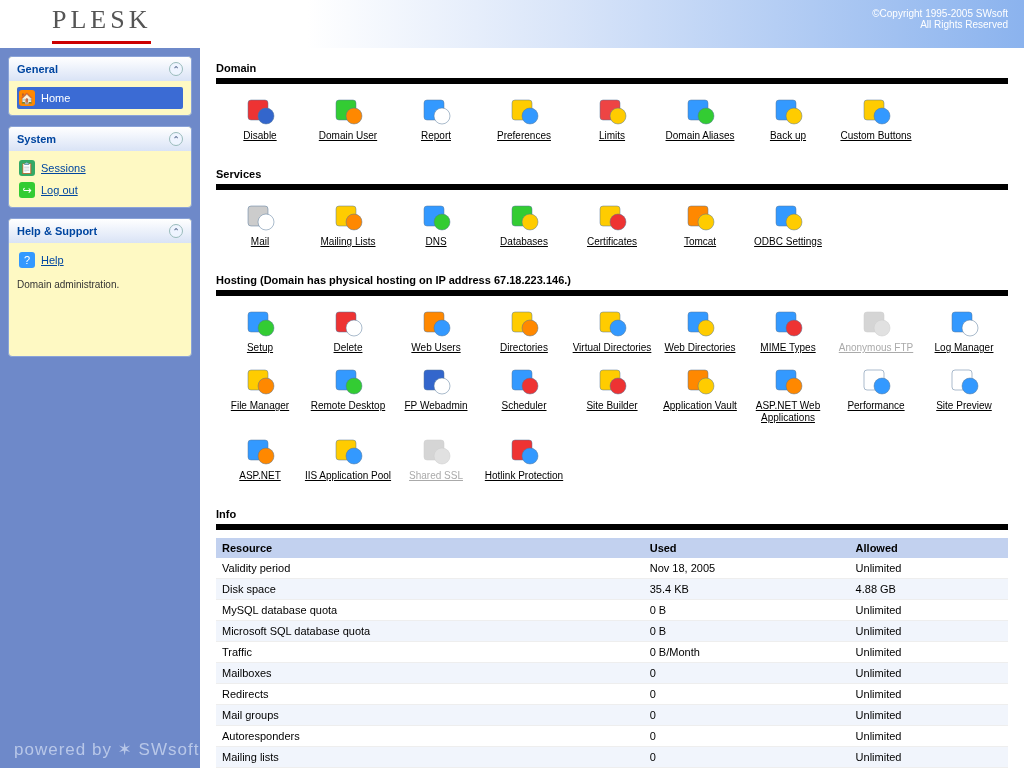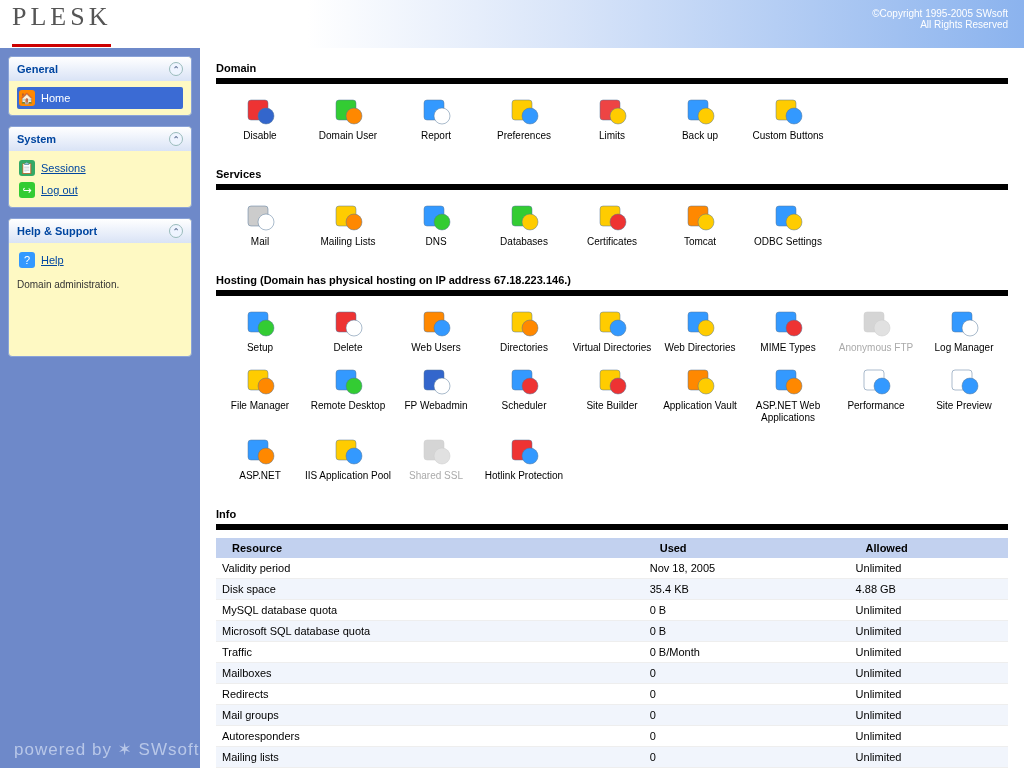--- a/index.html
+++ b/index.html
@@ -1,42 +1,42 @@
 <!DOCTYPE html>
 <html><head>
 <meta charset="utf-8">
 <style>
 * { margin:0; padding:0; box-sizing:border-box; }
 body { font-family: Tahoma, Verdana, sans-serif; font-size:11px; color:#000; background:#7b95d4; width:1024px; height:768px; overflow:hidden; }
 .header { height:48px; background:linear-gradient(to right,#fff 0%,#fff 30%,#d9e5f9 55%,#8bb3ee 100%); display:flex; align-items:center; padding:0 12px; position:relative; }
-.logo { font-family:Georgia,serif; font-size:26px; letter-spacing:4px; color:#555; border-bottom:3px solid #c00; padding-bottom:12px; }
+.logo { font-family:Georgia,serif; font-size:26px; letter-spacing:4px; color:#555; border-bottom:3px solid #c00; padding-bottom:6px;margin-left:40px; }
 .copyright { position:absolute; right:16px; top:8px; text-align:right; color:#fff; font-size:10px; }
 .main { display:flex; height:720px; }
 .sidebar { width:200px; background:#6e89c9; padding:8px; }
 .panel { background:#fef9c3; border:1px solid #8aa3d8; border-radius:4px; margin-bottom:10px; }
 .panel-head { background:linear-gradient(to bottom,#fff,#d9e3f6); padding:5px 8px; font-size:11px; font-weight:bold; color:#0046a0; display:flex; justify-content:space-between; align-items:center; border-radius:4px 4px 0 0; }
 .panel-body { padding:6px 8px; }
 .nav-item { display:flex; align-items:center; gap:6px; padding:3px 2px; color:#0046a0; cursor:pointer; }
 .nav-item.sel { background:#3b6bd4; color:#fff; border-radius:2px; }
 .nav-item a { color:#0046a0; text-decoration:underline; }
 .nav-icon { width:16px; height:16px; display:inline-flex; align-items:center; justify-content:center; border-radius:3px; font-size:11px; }
 .chev { width:14px; height:14px; border:1px solid #9bb; border-radius:50%; display:flex; align-items:center; justify-content:center; font-size:8px; color:#679; background:#eef4ff; }
 .desc { font-size:10px; color:#333; }
 .poweredby { position:absolute; bottom:8px; left:14px; color:#b8c7e8; font-size:17px; letter-spacing:1px; }
 .content { flex:1; background:#fff; padding:10px 16px 0 16px; overflow:auto; }
 .section-title { font-size:11px; font-weight:bold; padding:4px 0; border-bottom:6px solid #000000; margin-bottom:8px; }
 .icon-grid { display:flex; flex-wrap:wrap; gap:0; margin-bottom:14px; }
 .icon-grid.hosting { width:810px; }
 .icon-btn { width:88px; text-align:center; cursor:pointer; padding:2px 0 8px 0; }
 .icon-btn .ico { width:32px; height:32px; margin:0 auto 4px; display:flex; align-items:center; justify-content:center; font-size:24px; }
-.icon-btn .lbl { font-size:10px; color:#000; line-height:1.2; }
+.icon-btn .lbl { font-size:10px; color:#000; line-height:1.2;text-decoration:underline; }
 .icon-btn.disabled .lbl { color:#aaa; }
 .icon-btn.disabled .ico { opacity:.35; filter:grayscale(1); }
 .info-table { width:100%; border-collapse:collapse; font-size:11px; margin-bottom:10px; }
-.info-table th { background:#c2d1ef; text-align:left; padding:4px 16px; font-weight:bold; }
+.info-table th { background:#c2d1ef; text-align:left; padding:4px 6px; font-weight:bold; }
 .info-table td { padding:4px 6px; border-bottom:1px solid #eee; }
 .info-table tr:nth-child(even) td { background:#f1f5fc; }
 svg { display:block; }
 </style>
 </head>
 <body>
 
 <div class="header">
   <div class="logo">PLESK</div>
   <div class="copyright">
@@ -139,20 +139,29 @@
     <rect x="4" y="6" width="20" height="20" rx="3" fill="#e44" stroke="#579" stroke-width="0.5"></rect>
     <circle cx="22" cy="22" r="8" fill="#fc0" stroke="#579" stroke-width="0.5"></circle>
   </svg>
           </div>
           <div class="lbl">Limits</div>
         </div>
         <div class="icon-btn">
           <div class="ico">
             <svg width="32" height="32" viewBox="0 0 32 32">
     <rect x="4" y="6" width="20" height="20" rx="3" fill="#39f" stroke="#579" stroke-width="0.5"></rect>
+    <circle cx="22" cy="22" r="8" fill="#3c3" stroke="#579" stroke-width="0.5"></circle>
+  </svg>
+          </div>
+          <div class="lbl">Domain Aliases</div>
+        </div>
+        <div class="icon-btn">
+          <div class="ico">
+            <svg width="32" height="32" viewBox="0 0 32 32">
+    <rect x="4" y="6" width="20" height="20" rx="3" fill="#39f" stroke="#579" stroke-width="0.5"></rect>
     <circle cx="22" cy="22" r="8" fill="#fc0" stroke="#579" stroke-width="0.5"></circle>
   </svg>
           </div>
           <div class="lbl">Back up</div>
         </div>
         <div class="icon-btn">
           <div class="ico">
             <svg width="32" height="32" viewBox="0 0 32 32">
     <rect x="4" y="6" width="20" height="20" rx="3" fill="#fc0" stroke="#579" stroke-width="0.5"></rect>
     <circle cx="22" cy="22" r="8" fill="#39f" stroke="#579" stroke-width="0.5"></circle>

